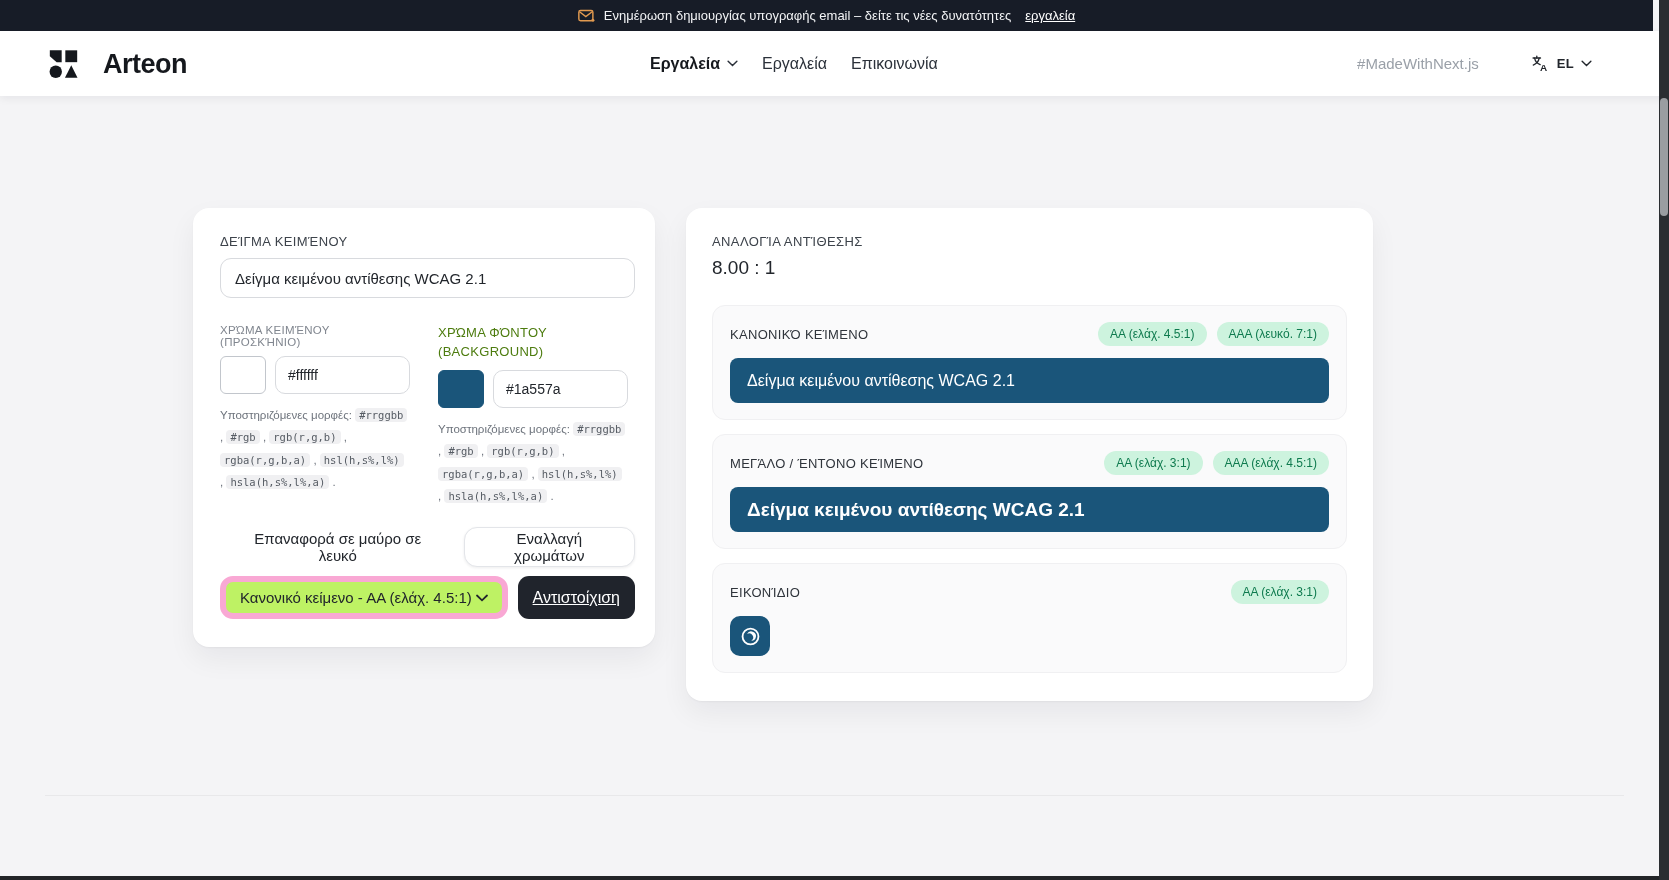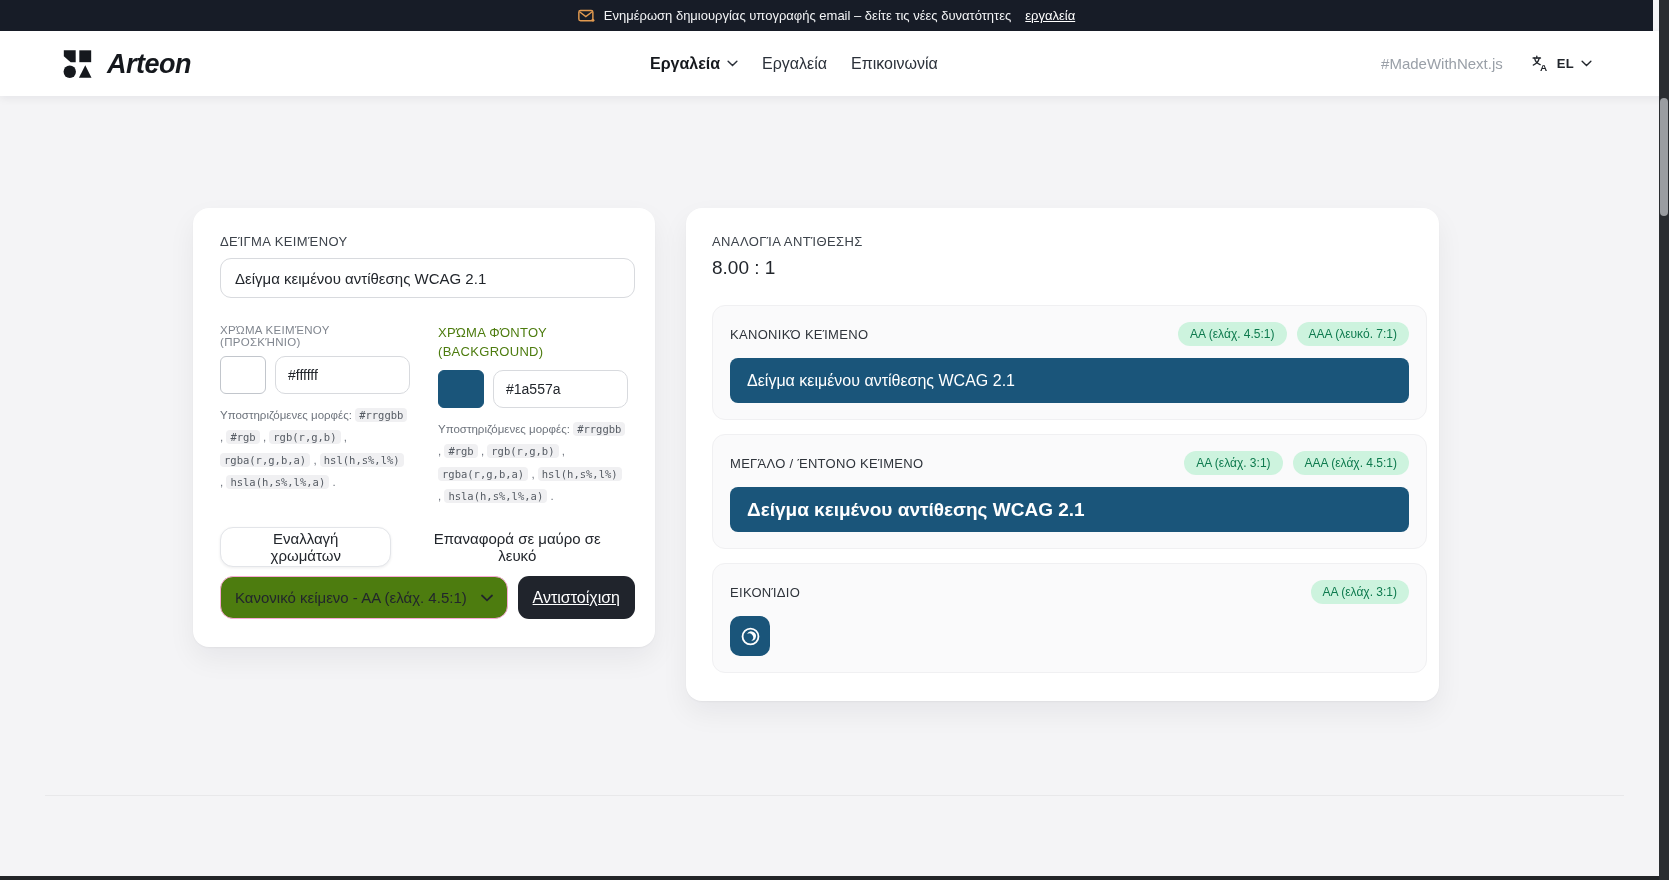--- a/index.html
+++ b/index.html
@@ -20,33 +20,33 @@
   }
   .banner a { color:#ffffff; text-decoration:underline; margin-left:5px; cursor:pointer; }
 
   
   .header {
     position:absolute; top:31px; left:0; right:0; height:65px;
     background:#ffffff; z-index:30;
     box-shadow:0 3px 8px rgba(15,20,30,0.06);
   }
   .logo {
-    position:absolute; left:62px; top:50%; transform:translateY(-50%);
-    display:flex; align-items:center; gap:14px; cursor:pointer;font-style:italic;
+    position:absolute; left:48px; top:50%; transform:translateY(-50%);
+    display:flex; align-items:center; gap:24px; cursor:pointer;
   }
   .logo-text { font-size:27px; font-weight:600; letter-spacing:-0.5px; color:#15181d; }
   .nav {
     position:absolute; left:650px; top:0; height:100%;
     display:flex; align-items:center; gap:24px;
   }
   .nav-item { font-size:16px; color:#2b313a; display:flex; align-items:center; gap:7px; cursor:pointer; }
   .nav-item.primary { font-weight:bold; color:#15181d; }
   .header-right {
     position:absolute; right:77px; top:0; height:100%;
-    display:flex; align-items:center; gap:28px;
+    display:flex; align-items:center; gap:52px;
   }
   .made-with { font-size:15px; color:#9aa0a8; }
   .lang { display:flex; align-items:center; gap:7px; cursor:pointer; color:#22262c; }
   .lang-code { font-size:13px; font-weight:bold; letter-spacing:0.3px; }
 
   
   .scrollbar-track {
     position:absolute; top:0; right:0; width:10px; height:100%;
     background:#2a2d31; z-index:60;
   }
@@ -58,21 +58,21 @@
     position:absolute; left:0; right:10px; bottom:0; height:4px;
     background:#232528; z-index:55;
   }
 
   
   .card {
     position:absolute; background:#ffffff; border-radius:16px;
     box-shadow:0 12px 28px rgba(20,24,33,0.06), 0 1px 2px rgba(20,24,33,0.04);
   }
   .card-sample { left:193px; top:208px; width:462px; padding:26px 20px 28px 27px; }
-  .card-results { left:686px; top:208px; width:753px; padding:26px 12px 28px 26px; }
+  .card-results { left:686px; top:208px; width:687px; padding:26px 26px 28px 26px; }
 
   .field-label {
     font-size:13px; letter-spacing:0.4px; color:#3d434b; font-weight:400;
   }
   .text-input {
     width:100%; height:40px; border:1px solid #d8dade; border-radius:11px;
     padding:0 14px; font-size:15px; color:#22262c; background:#fff;
     font-family:"Liberation Sans", sans-serif; outline:none;
   }
   .sample-input { margin-top:9px; }
@@ -108,23 +108,23 @@
     height:40px; border-radius:13px; font-size:15px; color:#22262c;
     display:inline-flex; align-items:center; justify-content:center;
     padding:0 18px; cursor:pointer; background:#fff; border:none;
     font-family:"Liberation Sans", sans-serif;
   }
   .btn-outline { border:1px solid #e3e5e9; box-shadow:0 1px 3px rgba(20,24,33,0.08); }
 
   .target-label { margin-top:26px; }
   .select-row { display:flex; gap:10px; margin-top:9px; }
   .select {
-    flex:1; height:43px; border:1px solid #f9a8d4; border-radius:13px;
+    flex:1; height:43px; border:6px solid #f9a8d4; border-radius:13px;
     display:flex; align-items:center; justify-content:space-between;
-    padding:0 14px; font-size:15px; color:#22262c; background:#4d7c0f; cursor:pointer;
+    padding:0 14px; font-size:15px; color:#22262c; background:#bef264; cursor:pointer;
   }
   .btn-dark {
     height:43px; background:#20242c; color:#ffffff; border-radius:11px;
     font-size:16px; padding:0 15px; border:none; cursor:pointer;
     font-family:"Liberation Sans", sans-serif;
     text-decoration:underline;
   }
 
   
   .ratio-value { font-size:19px; color:#22262c; margin-top:8px; }
@@ -261,22 +261,22 @@
         <span class="fmt-item"><span class="chip">#rgb</span></span>
         <span class="fmt-item"><span class="chip">rgb(r,g,b)</span></span>
         <span class="fmt-item"><span class="chip">rgba(r,g,b,a)</span></span>
         <span class="fmt-item"><span class="chip">hsl(h,s%,l%)</span></span>
         <span class="fmt-item"><span class="chip">hsla(h,s%,l%,a)</span></span>
       </div>
     </div>
   </div>
 
   <div class="btn-row">
+    <button class="btn">Επαναφορά σε μαύρο σε λευκό</button>
     <button class="btn btn-outline">Εναλλαγή χρωμάτων</button>
-    <button class="btn">Επαναφορά σε μαύρο σε λευκό</button>
   </div>
 
   <div class="select-row">
     <div class="select">
       <span>Κανονικό κείμενο - ΑΑ (ελάχ. 4.5:1)</span>
       <span>
         <svg width="12" height="8" viewBox="0 0 12 8" fill="none" stroke="#22262c" stroke-width="1.8" stroke-linecap="round">
           <path d="M1 1.5 L6 6.3 L11 1.5"></path>
         </svg>
       </span>

